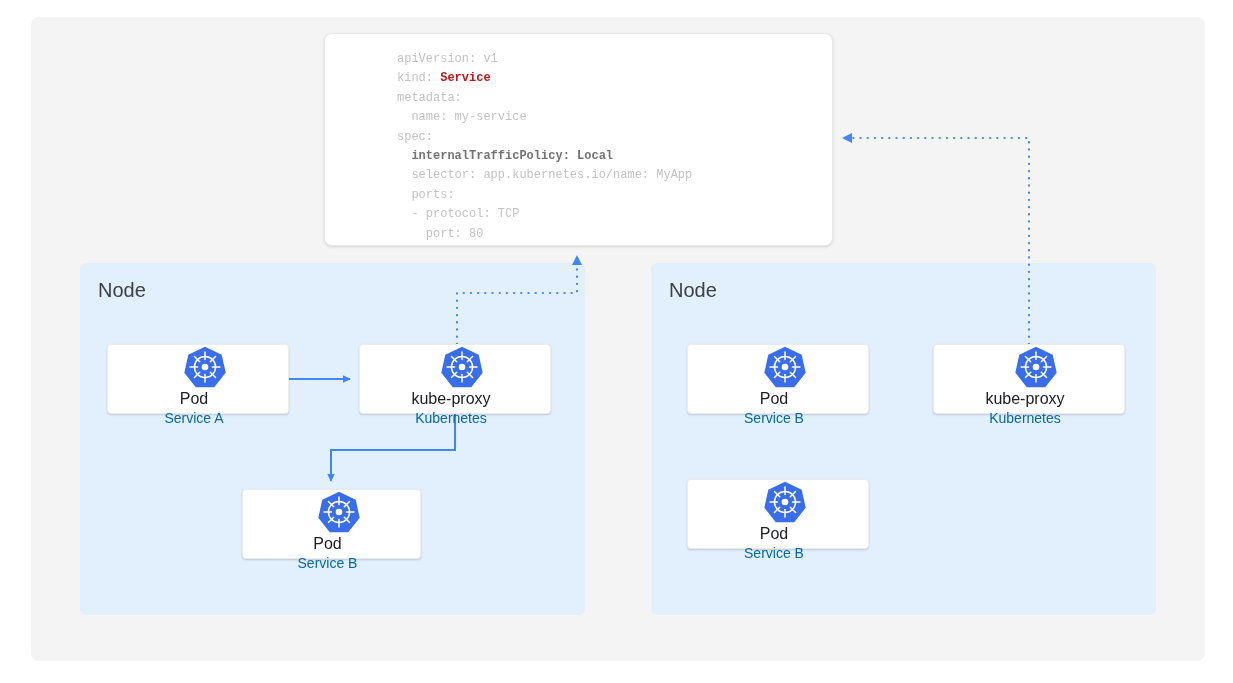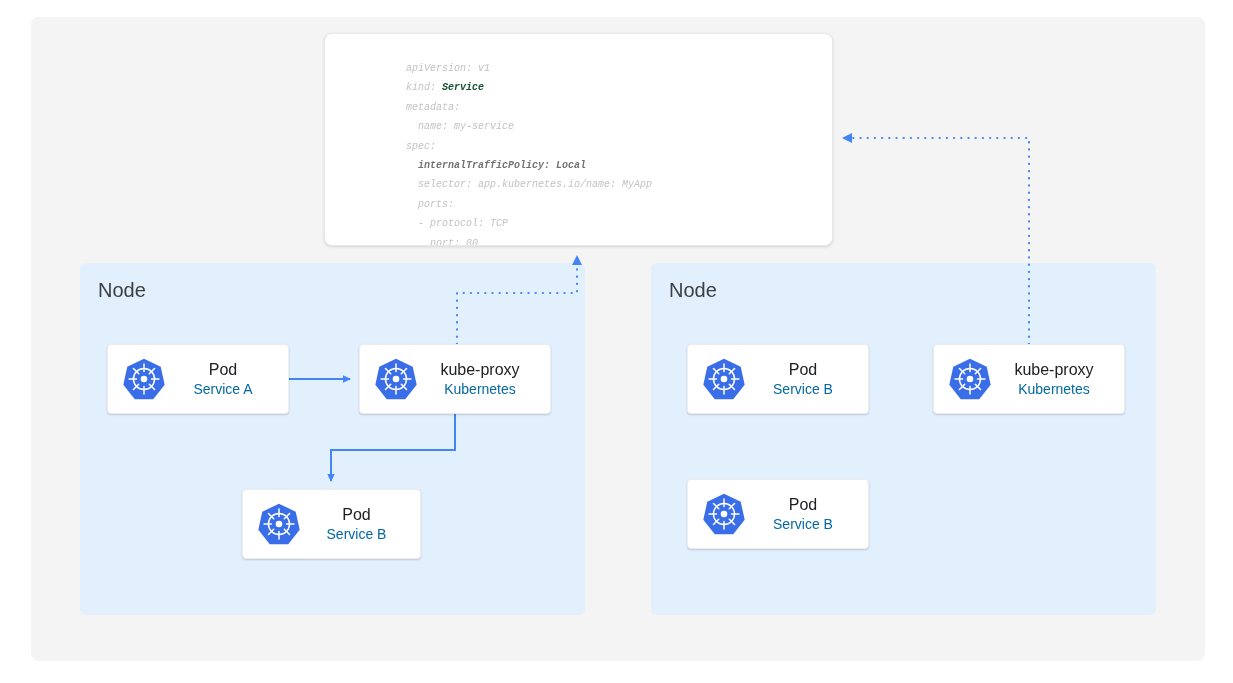--- a/index.html
+++ b/index.html
@@ -67,48 +67,48 @@
     border: 1px solid #e8e8e8;
     border-radius: 8px;
     box-shadow: 0 1px 3px rgba(0,0,0,0.13);
     box-sizing: border-box;
     overflow: hidden;
   }
   .yaml-code {
     position: absolute;
     left: 72px;
     top: 16px;
-    margin: 9px;
+    margin: 0;
     font-family: "Liberation Mono", "DejaVu Sans Mono", monospace;
-    font-size: 10px;
+    font-size: 12px;
     line-height: 19.4px;
-    font-style: italic;
     color: #c2c2c2;
     white-space: pre;
   }
   .yaml-line { display: block; white-space: pre; }
   .yaml-line.bold {
     font-weight: bold;
     color: #737373;
   }
   .yaml-em {
     font-weight: bold;
-    color: #14532d;
+    color: #b91c1c;
   }
 
   
   .card {
     position: absolute;
     background: #ffffff;
     border: 1px solid #ececec;
     border-radius: 4px;
     box-shadow: 0 1px 2px rgba(0,0,0,0.16);
     box-sizing: border-box;
     display: flex;
     align-items: center;
+    flex-direction: column;
   }
   .card-icon {
     flex: 0 0 auto;
     width: 44px;
     height: 44px;
     margin-left: 14px;
     display: block;
   }
   .card-text {
     flex: 1 1 auto;

